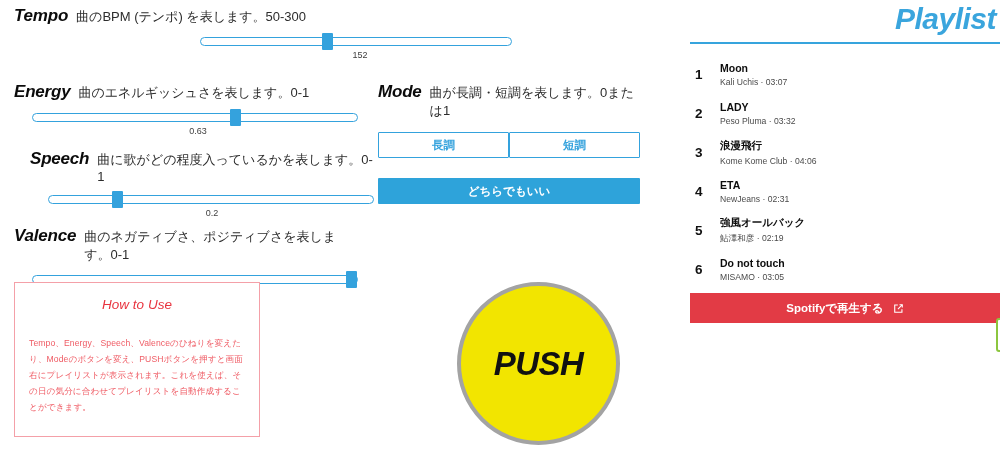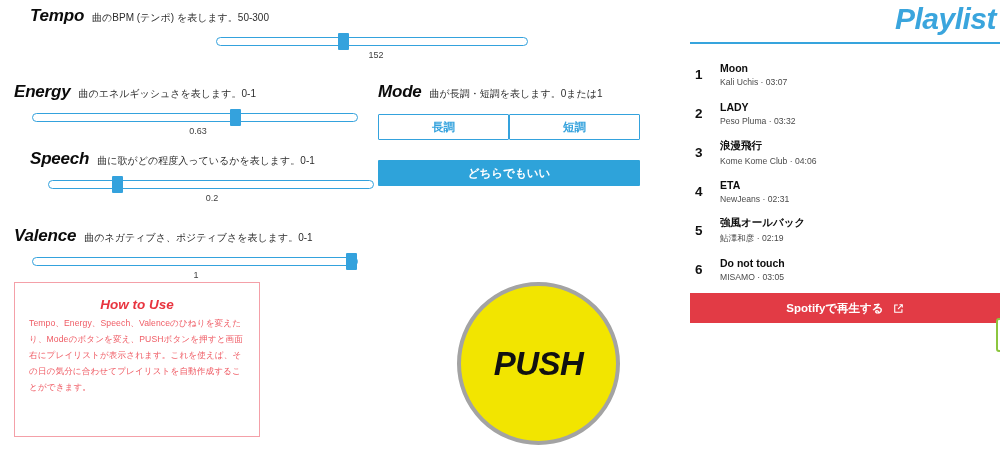--- a/index.html
+++ b/index.html
@@ -17,21 +17,21 @@
 
   .left-pane  { position: absolute; left: 0;   top: 0; width: 660px; height: 459px; }
   .right-pane { position: absolute; left: 690px; top: 0; width: 310px; height: 459px; }
 
   
   .ctrl-head { display: flex; align-items: baseline; gap: 8px; padding-left: 14px; }
   .ctrl-title {
     font-size: 17px; font-weight: bold; font-style: italic;
     color: #0b0b0b; letter-spacing: -0.2px;
   }
-  .ctrl-desc { font-size: 10px; color: #2c2c2c; }
+  .ctrl-desc { font-size: 13px; color: #2c2c2c; }
 
   .slider-wrap { position: relative; margin-top: 11px; height: 26px; }
   .track {
     position: absolute; height: 9px; top: 0;
     border: 1px solid #34a2dd; border-radius: 6px;
     background: #ffffff;
   }
   .thumb {
     position: absolute; top: -4px; width: 11px; height: 17px;
     background: #34a2dd; border-radius: 1px;
@@ -58,21 +58,21 @@
     cursor: pointer;
   }
 
   
   .howto {
     position: absolute; left: 14px; top: 282px; width: 246px; height: 155px;
     border: 1px solid #f4a0a8; background: #ffffff; padding: 14px 14px 0 14px;
   }
   .howto-title {
     text-align: center; color: #e8343f; font-size: 13.5px;
-    font-weight: bold; font-style: italic; margin-bottom: 4px;
+    font-weight: normal; font-style: italic; margin-bottom: 24px;
   }
   .howto-body {
     color: #ef5b64; font-size: 8.6px; line-height: 1.85;
     letter-spacing: 0.1px;
   }
 
   
   .push-btn {
     position: absolute; left: 457px; top: 282px;
     width: 163px; height: 163px; border-radius: 50%;
@@ -116,21 +116,21 @@
     border: 2px solid #8cc63f; border-radius: 3px; background: #ffffff;
   }
 </style>
 </head>
 <body>
 
 <div class="page">
 
   <div class="left-pane">
 
-    <div style="position:absolute; left:16px; top:6px; width:540px;">
+    <div style="position:absolute; left:0; top:6px; width:540px;">
       <div class="ctrl-head">
         <span class="ctrl-title">Tempo</span>
         <span class="ctrl-desc">曲のBPM (テンポ) を表します。50-300</span>
       </div>
       <div class="slider-wrap">
         <div class="track" style="left:200px; width:312px;"></div>
         <div class="thumb" style="left:322px;"></div>
         <div class="slider-val" style="left:360px;">152</div>
       </div>
     </div>

